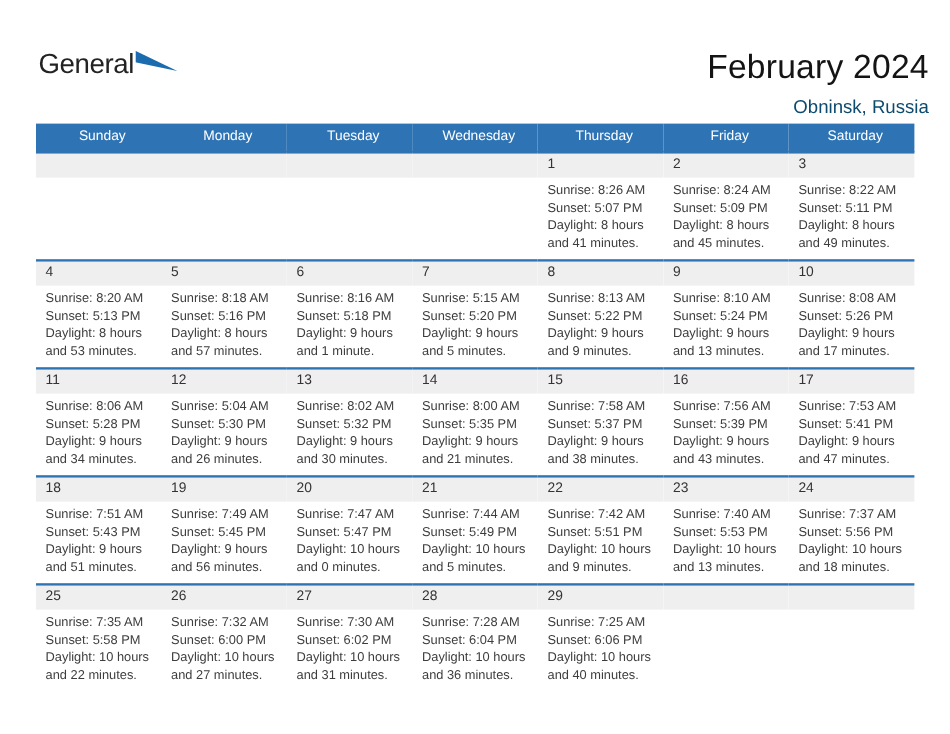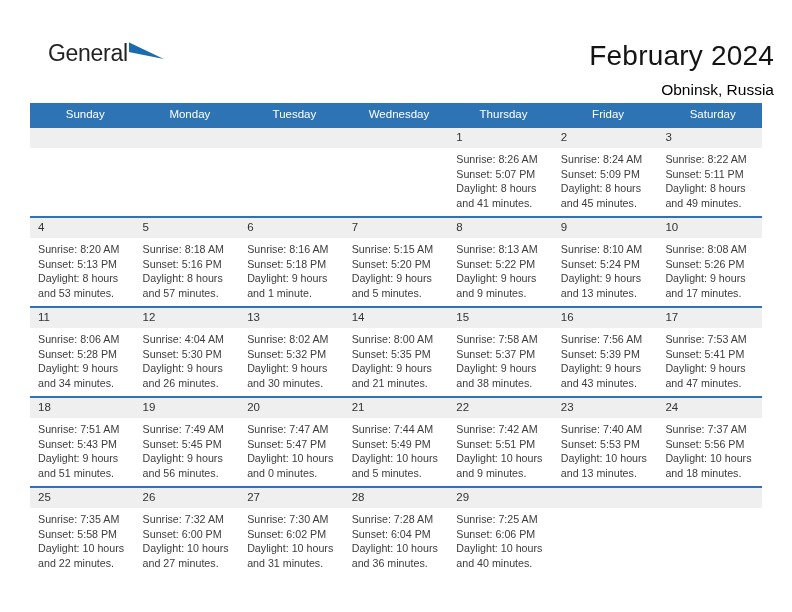--- a/index.html
+++ b/index.html
@@ -10,35 +10,35 @@
   }
   .page {
     position: relative;
     width: 792px;
     height: 612px;
     background: #ffffff;
     overflow: hidden;
   }
 
   
-  .logo { position: absolute; left: 48px; top: 40px; width: 120px; }
+  .logo { position: absolute; left: 32px; top: 40px; width: 120px; }
   .logo-top { display: flex; align-items: flex-start; }
   .logo-general { font-size: 23px; color: #232323; letter-spacing: -0.3px; }
   .logo-triangle {
     width: 35px; height: 18px;
     background: #1A6CAE;
     clip-path: polygon(0% 2%, 100% 95%, 0% 55%);
     margin-left: 1px; margin-top: 2px;
   }
   .logo-blue { font-size: 23px; color: #1B78C4; margin-left: 39px; margin-top: -7px; }
 
   
   .title-block { position: absolute; top: 40px; right: 18px; text-align: right; }
   .page-title { margin: 0; font-size: 28px; font-weight: normal; color: #141414; letter-spacing: 0.2px; }
-  .location { margin-top: 9px; font-size: 15.5px; color: #000000; }
+  .location { margin-top: 9px; font-size: 15.5px; color: #0c4a6e; }
 
   
   table.cal {
     position: absolute;
     left: 30px; top: 103px;
     width: 732px;
     border-collapse: collapse;
     table-layout: fixed;
   }
   .cal thead th {
@@ -216,21 +216,21 @@
             <div class="details">
               <div>Sunrise: 8:06 AM</div>
               <div>Sunset: 5:28 PM</div>
               <div>Daylight: 9 hours</div>
               <div>and 34 minutes.</div>
             </div>
           </td>
           <td>
             <div class="num">12</div>
             <div class="details">
-              <div>Sunrise: 4:04 AM</div>
+              <div>Sunrise: 5:04 AM</div>
               <div>Sunset: 5:30 PM</div>
               <div>Daylight: 9 hours</div>
               <div>and 26 minutes.</div>
             </div>
           </td>
           <td>
             <div class="num">13</div>
             <div class="details">
               <div>Sunrise: 8:02 AM</div>
               <div>Sunset: 5:32 PM</div>

